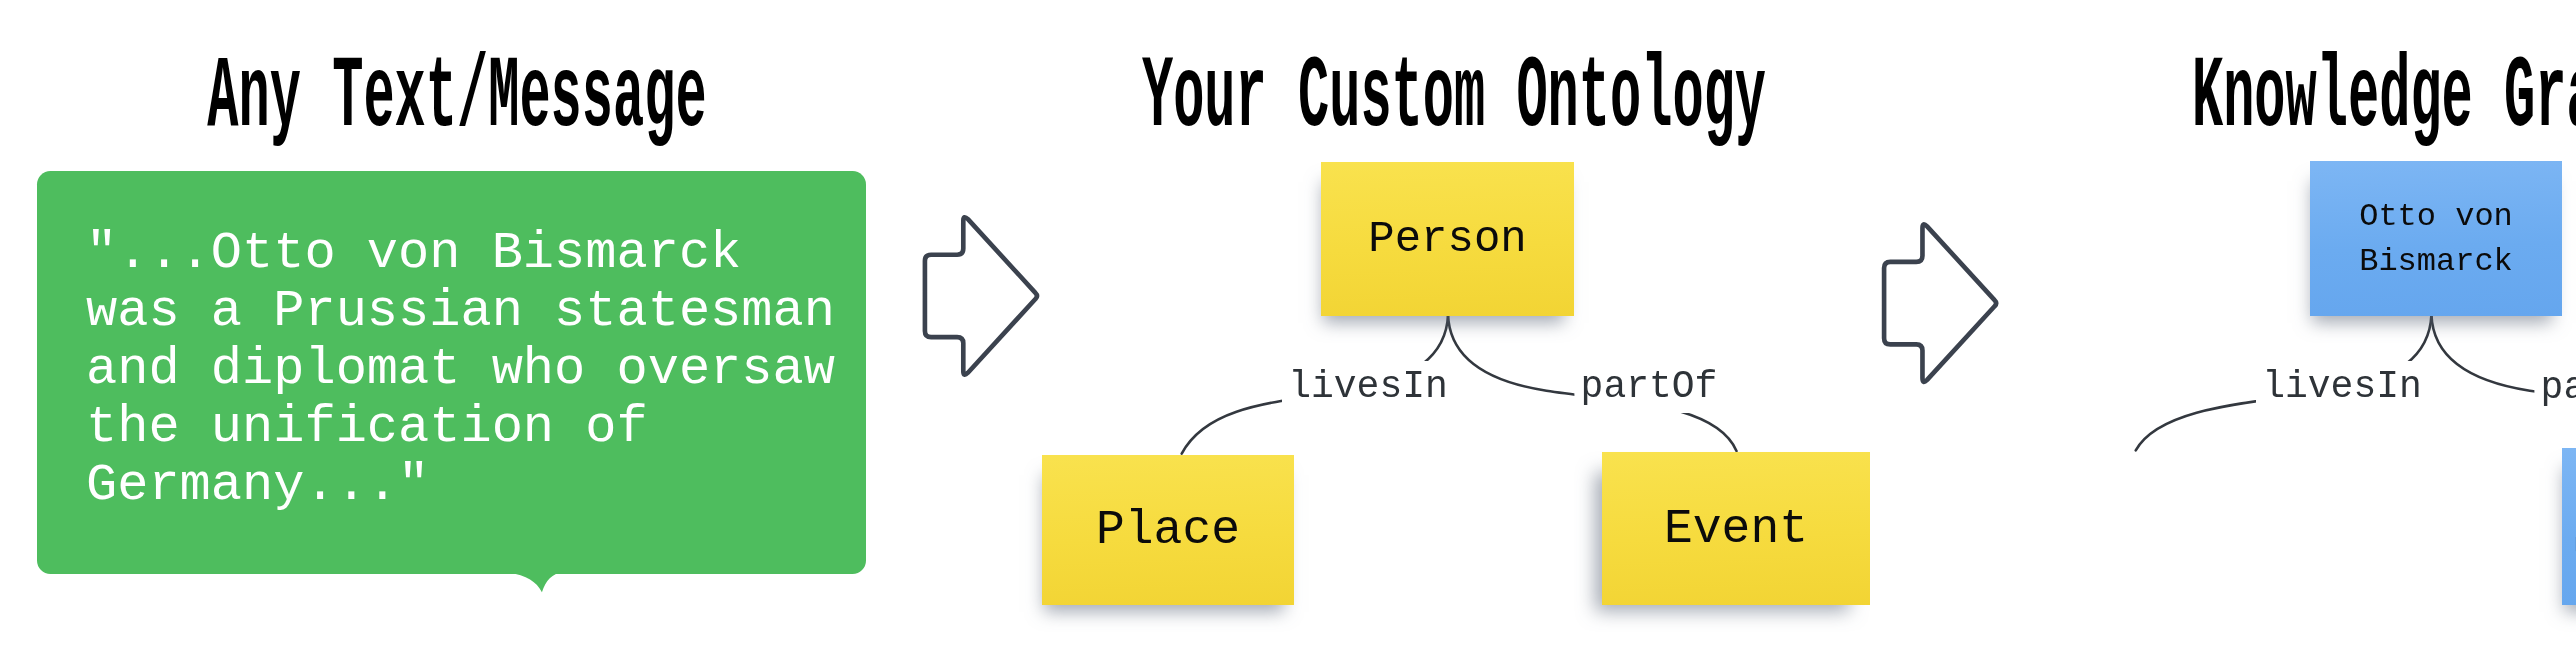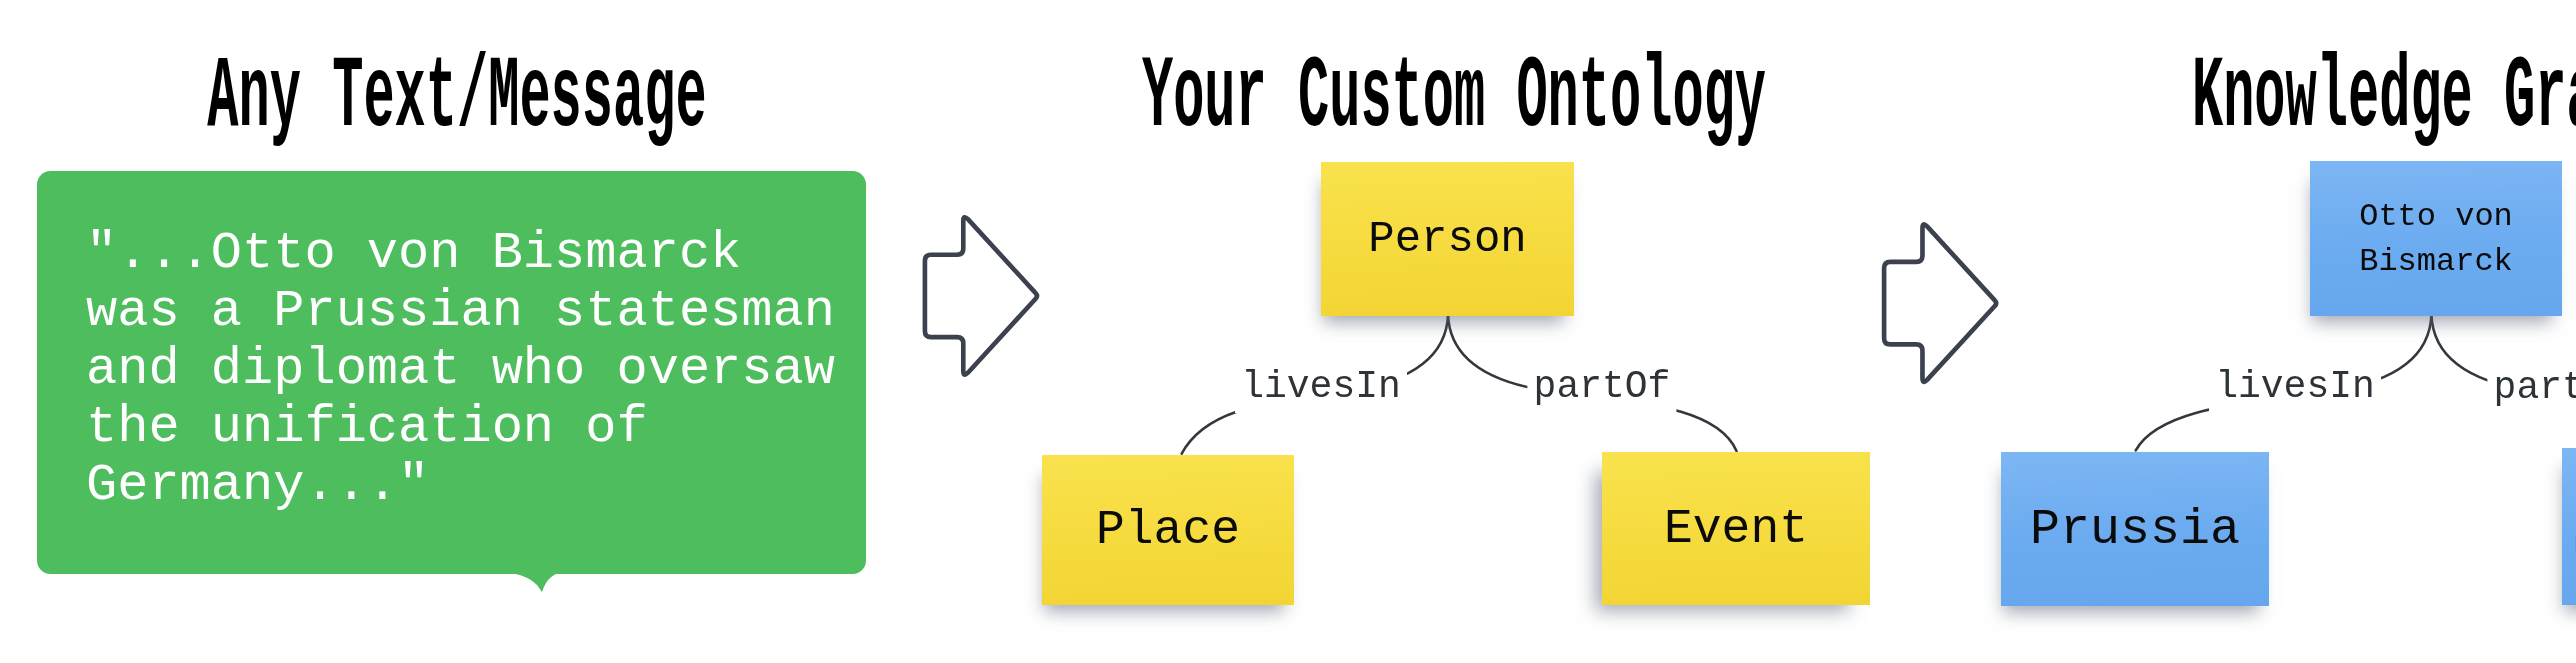--- a/index.html
+++ b/index.html
@@ -32,21 +32,21 @@
     text-align:center;color:var(--sticky-text,#0b0b0b);z-index:3;
     box-shadow:-4.1px 13.4px 16.5px -6.2px rgba(90,100,118,.55);
   }
   .sticky.yellow{background:linear-gradient(178deg,var(--sticky-yellow-light,#f9e24e) 0%,var(--sticky-yellow,#f6db3e) 55%,var(--sticky-yellow-deep,#f2d434) 100%);}
   .sticky.blue{background:linear-gradient(178deg,var(--sticky-blue-light,#7db6f4) 0%,var(--sticky-blue,#6babf0) 55%,var(--sticky-blue-deep,#65a6ee) 100%);}
   .sticky .label{white-space:pre-line;}
   .edge-label{
     position:absolute;transform:translateX(-50%);
     font-size:38px;line-height:52px;white-space:nowrap;
     color:var(--edge-label-text,#2e3338);background:var(--page-bg,#fff);
-    padding:0 6.2px;z-index:4;
+    padding:0 6.2px;z-index:4;margin-left:47px;
   }
 </style>
 </head>
 <body>
 
 <div id="canvas">
 
   <div class="title" style="left:457px">Any Text/Message</div>
   <div class="title" style="left:1454px">Your Custom Ontology</div>
   <div class="title" style="left:2426px">Knowledge Graph</div>
@@ -81,23 +81,20 @@
     <span class="label">Place</span>
   </div>
   <div class="sticky yellow" style="left:1602px;top:452px;width:268px;height:153px;font-size:48px;box-shadow:-13.4px 13.4px 17.5px -6.2px rgba(90,100,118,.55)">
     <span class="label">Event</span>
   </div>
 
   <div class="sticky blue" style="left:2310px;top:161px;width:252px;height:155px;font-size:32px;line-height:45px">
     <span class="label">Otto von
 Bismarck</span>
   </div>
-  <div class="sticky blue" style="left:2001px;top:452px;width:268px;height:154px;font-size:50px">
-    <span class="label">Prussia</span>
-  </div>
   <div class="sticky blue" style="left:2562px;top:448px;width:272px;height:157px;font-size:38px;line-height:42px">
     <span class="label">German
 unification</span>
   </div>
 
   <div class="edge-label" style="left:1321px;top:361px">livesIn</div>
   <div class="edge-label" style="left:1602px;top:361px">partOf</div>
   <div class="edge-label" style="left:2295px;top:361px">livesIn</div>
   <div class="edge-label" style="left:2562px;top:362px">partOf</div>
 

